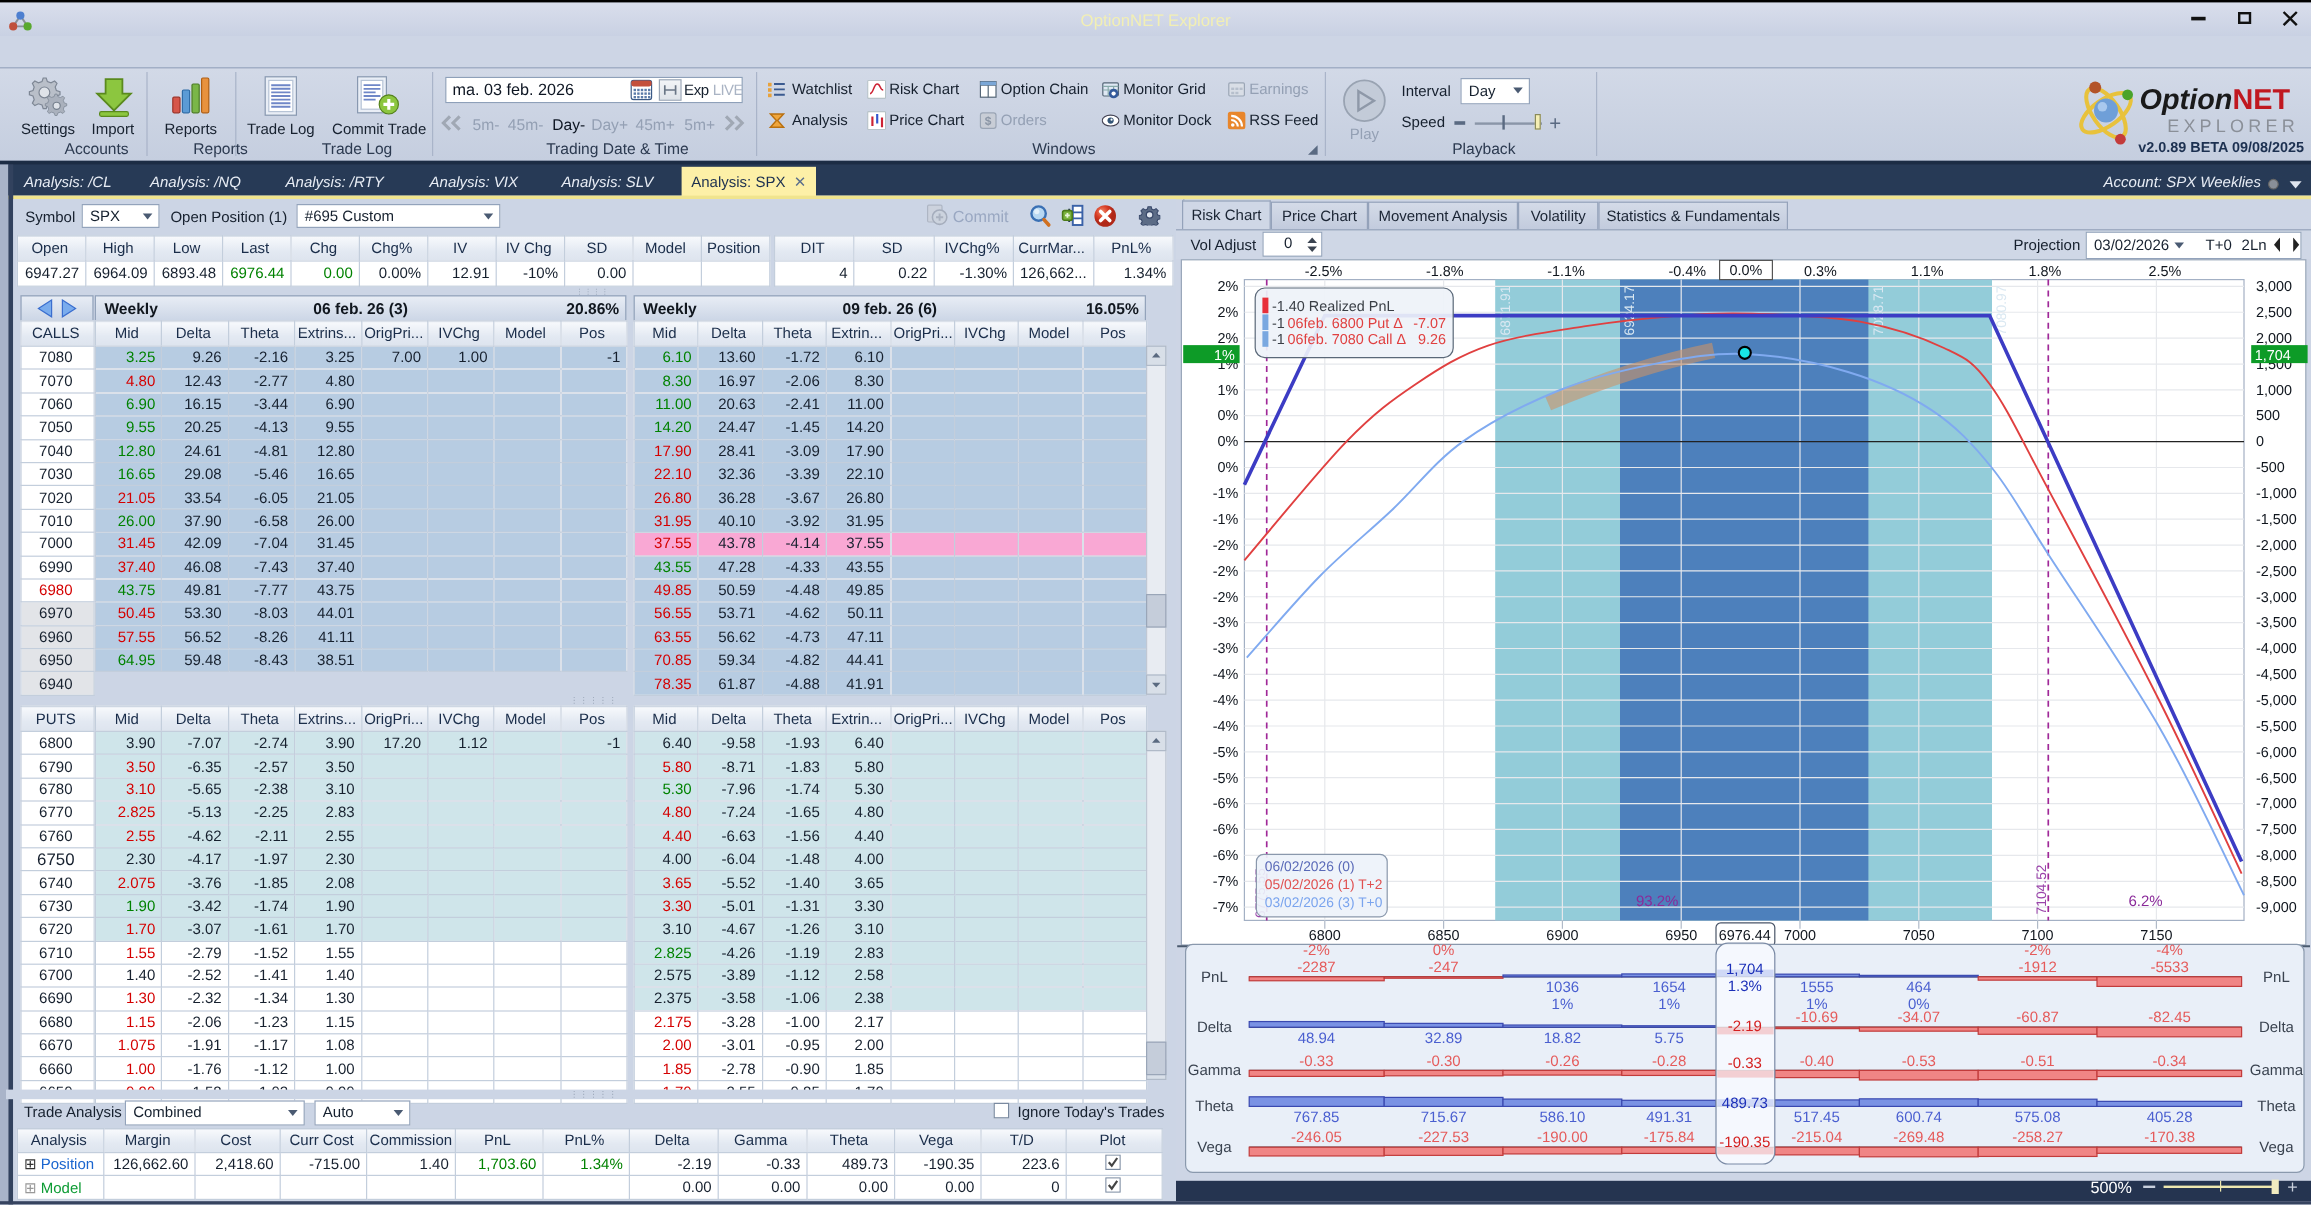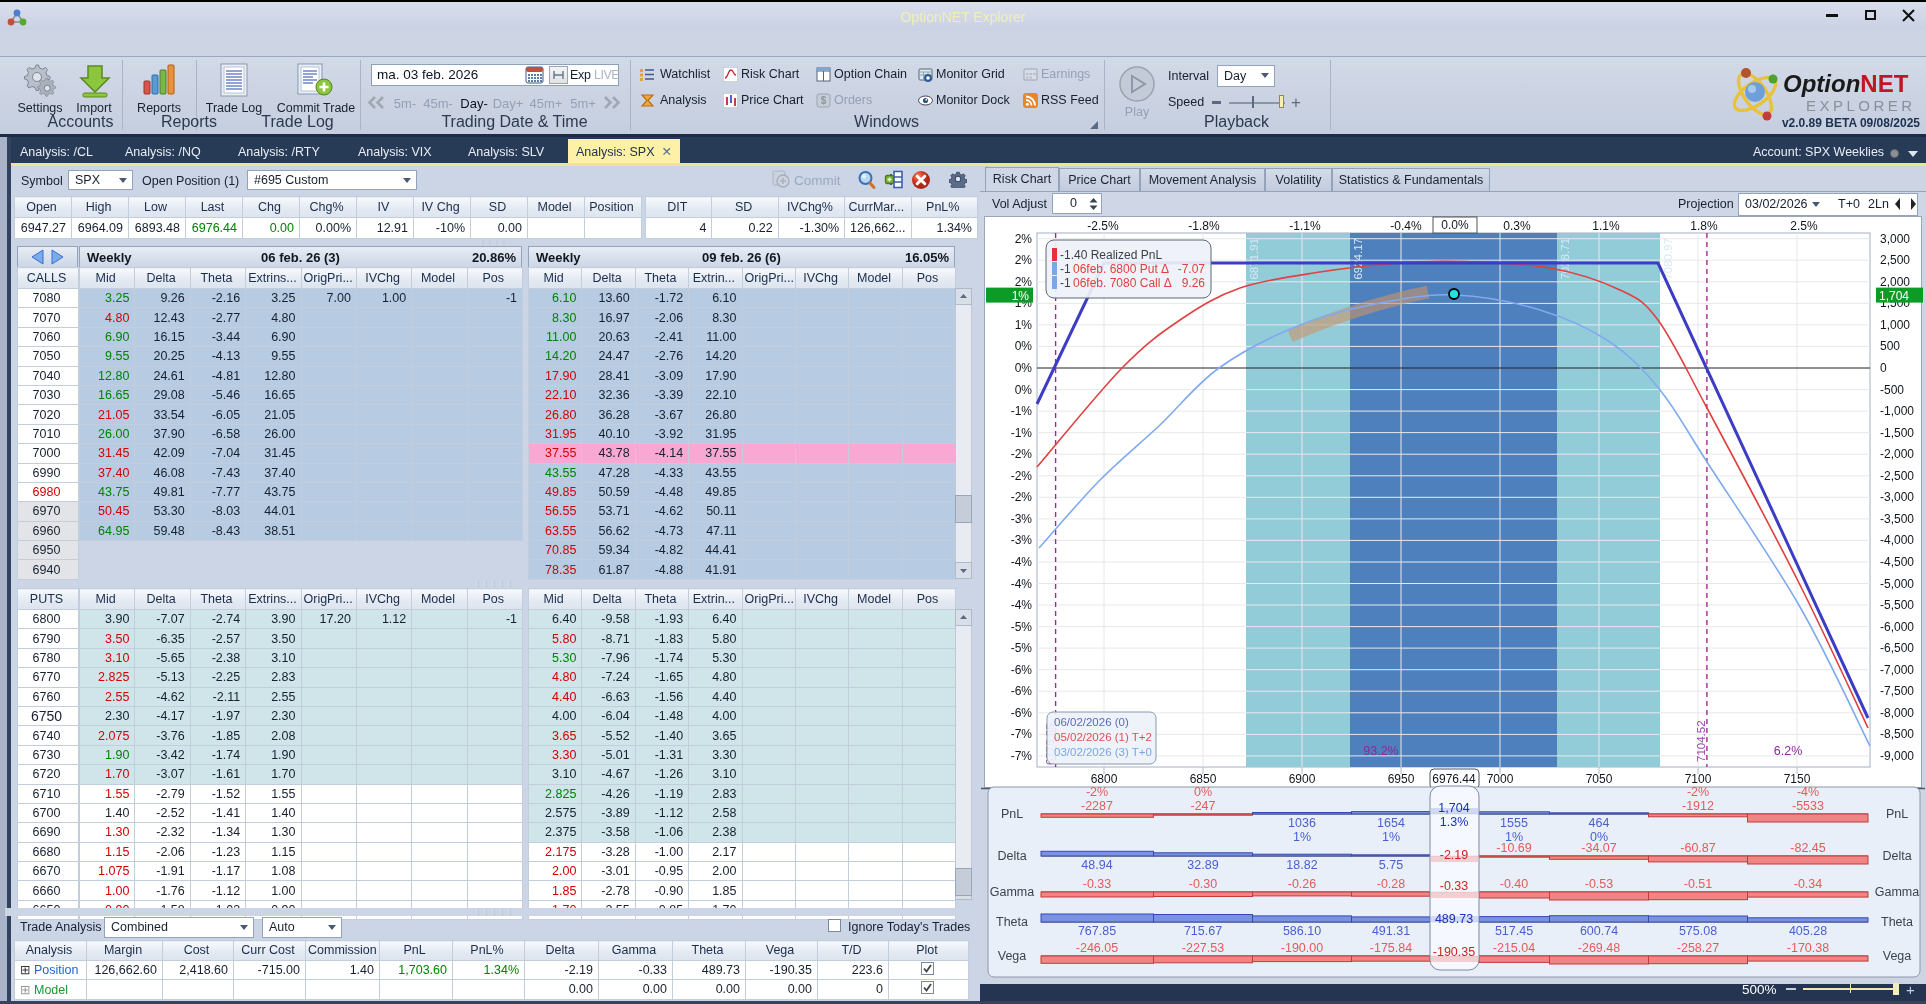--- a/index.html
+++ b/index.html
@@ -12,25 +12,25 @@
 .bl{color:#1b66cf;}
 .w{color:#fff;}
 
 #titlebar{position:absolute;left:0;top:0;width:1926px;height:30px;background:linear-gradient(#d9deec,#c9d1e3);border-top:2px solid #000;}
 #menubar{position:absolute;left:0;top:30px;width:1926px;height:26px;background:#ccd4e4;}
 .mitem{position:absolute;top:0;height:26px;line-height:26px;font-size:13px;color:#101826;}
 #hometab{position:absolute;left:10px;top:7px;width:48px;height:19px;background:linear-gradient(#fdfdfe,#e8ecf4);border:1px solid #8b9cb8;border-bottom:none;text-align:center;line-height:19px;font-size:13px;}
 #ribbon{position:absolute;left:0;top:56px;width:1926px;height:78px;background:linear-gradient(#d3daе8,#c5cedf);background:linear-gradient(#d2d9e7,#c5cedf);border-top:1px solid #98a6bf;}
 .rsep{position:absolute;top:3px;width:1px;height:70px;background:#a9b4c9;}
 .rlabel{position:absolute;font-size:12.5px;color:#17212f;text-align:center;}
-.rcap{position:absolute;bottom:3px;font-size:16px;color:#2c3a50;text-align:center;padding-left:39px;}
+.rcap{position:absolute;bottom:3px;font-size:13px;color:#2c3a50;text-align:center;padding-left:39px;}
 .dis{color:#94a0b4;}
 
 #tabbar{position:absolute;left:0;top:134px;width:1926px;height:29px;background:#273a56;border-top:3px solid #1c2c44;}
-.atab{position:absolute;top:3px;height:26px;line-height:24px;color:#e8edf5;font-size:12.5px;}
+.atab{position:absolute;top:3px;height:26px;line-height:24px;color:#e8edf5;font-size:12.5px;font-style:italic;}
 #activetab{position:absolute;left:568px;top:2px;width:112px;height:27px;background:#fdf0a7;color:#1c3050;font-size:12.5px;line-height:26px;text-align:center;}
 #yellowline{position:absolute;left:0;top:163px;width:1926px;height:3px;background:#f0e48e;}
 
 #leftp{position:absolute;left:11px;top:166px;width:969px;height:838px;background:#ccd5e5;}
 .combo{position:absolute;background:#fff;border:1px solid #93a3bb;font-size:12.5px;color:#15202e;}
 .combo .arr{position:absolute;right:5px;top:7px;width:0;height:0;border-left:4px solid transparent;border-right:4px solid transparent;border-top:5px solid #4a5a72;}
 .tbl{position:absolute;border-collapse:collapse;table-layout:fixed;background:#fff;font-size:12.5px;}
 .tbl td,.tbl th{border:1px solid #c3cedc;font-weight:normal;overflow:hidden;white-space:nowrap;padding:0 5px 0 2px;}
 .tbl th{background:linear-gradient(#f7f9fc,#e3e9f2 60%,#dde4ee);color:#1a2d4a;}
 .hdrbar{background:linear-gradient(#e8edf5,#ccd6e6);}
@@ -624,20 +624,30 @@
 <td class="r rd">50.45</td>
 <td class="r">53.30</td>
 <td class="r">-8.03</td>
 <td class="r">44.01</td>
 <td class="r"></td>
 <td class="r"></td>
 <td class="r"></td>
 <td class="r"></td>
 </tr>
 <tr style="height:19.4px;background:#b7cce2">
+<td class="r rd">57.55</td>
+<td class="r">56.52</td>
+<td class="r">-8.26</td>
+<td class="r">41.11</td>
+<td class="r"></td>
+<td class="r"></td>
+<td class="r"></td>
+<td class="r"></td>
+</tr>
+<tr style="height:19.4px;background:#b7cce2">
 <td class="r g">64.95</td>
 <td class="r">59.48</td>
 <td class="r">-8.43</td>
 <td class="r">38.51</td>
 <td class="r"></td>
 <td class="r"></td>
 <td class="r"></td>
 <td class="r"></td>
 </tr>
 </tbody>
@@ -680,21 +690,21 @@
 <td class="r">-2.41</td>
 <td class="r">11.00</td>
 <td class="r"></td>
 <td class="r"></td>
 <td class="r"></td>
 <td class="r"></td>
 </tr>
 <tr style="height:19.4px;background:#b7cce2">
 <td class="r g">14.20</td>
 <td class="r">24.47</td>
-<td class="r">-2.76</td>
+<td class="r">-1.45</td>
 <td class="r">14.20</td>
 <td class="r"></td>
 <td class="r"></td>
 <td class="r"></td>
 <td class="r"></td>
 </tr>
 <tr style="height:19.4px;background:#b7cce2">
 <td class="r rd">17.90</td>
 <td class="r">28.41</td>
 <td class="r">-3.09</td>

